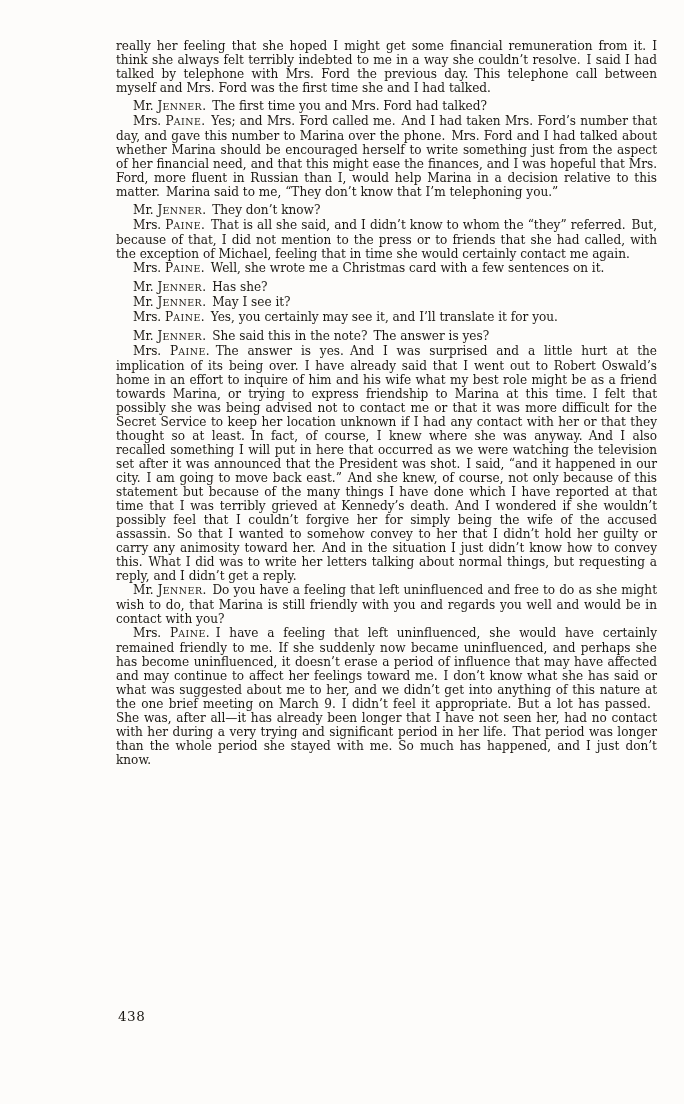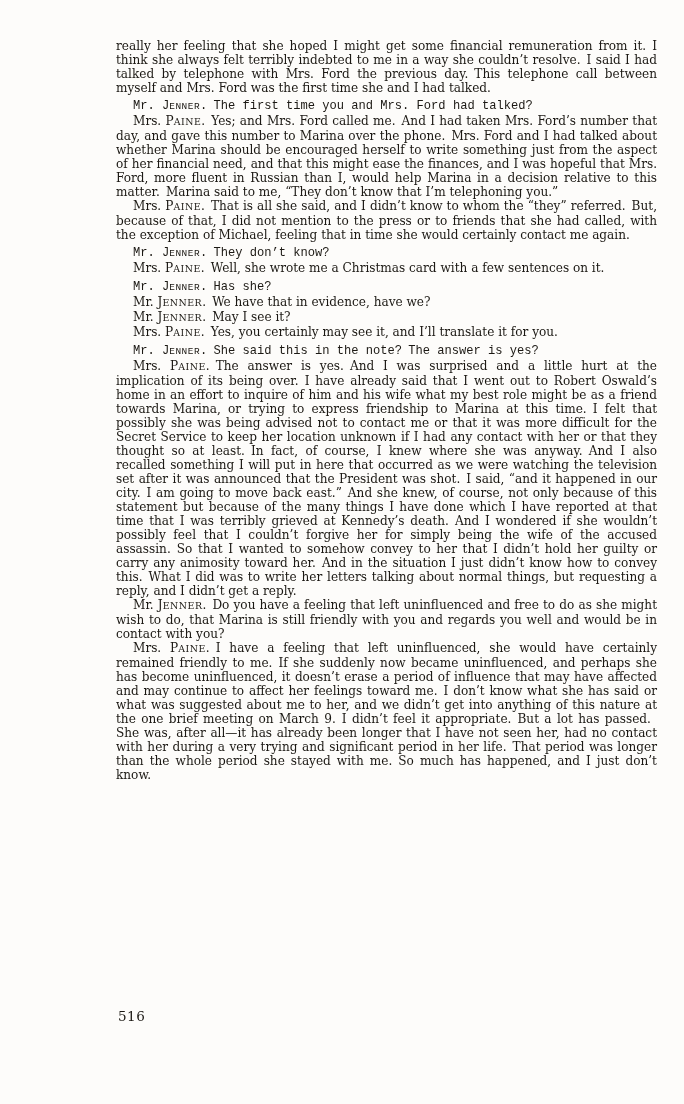--- a/index.html
+++ b/index.html
@@ -28,21 +28,20 @@
   }
   .text-block p {
     margin: 0;
     text-indent: 17px;
   }
   .text-block p.continuation {
     text-indent: 0;
   }
   .text-block p.gap {
     margin-top: 4px;
-    font-family: Liberation Mono, monospace;
   }
   .speaker {
     white-space: nowrap;
   }
   .sc {
     font-size: 0.78em;
     letter-spacing: 0.5px;
   }
   .page-number {
     position: absolute;
@@ -53,26 +52,25 @@
   }
 </style>
 </head>
 <body>
 
 <div class="page">
   <div class="text-block">
       <p class="continuation">really her feeling that she hoped I might get some financial remuneration from it. I think she always felt terribly indebted to me in a way she couldn’t resolve. I said I had talked by telephone with Mrs. Ford the previous day. This telephone call between myself and Mrs. Ford was the first time she and I had talked.</p>
       <p class="speech gap"><span class="speaker">Mr. J<span class="sc">ENNER</span>.</span> The first time you and Mrs. Ford had talked?</p>
       <p class="speech"><span class="speaker">Mrs. P<span class="sc">AINE</span>.</span> Yes; and Mrs. Ford called me. And I had taken Mrs. Ford’s number that day, and gave this number to Marina over the phone. Mrs. Ford and I had talked about whether Marina should be encouraged herself to write something just from the aspect of her financial need, and that this might ease the finances, and I was hopeful that Mrs. Ford, more fluent in Russian than I, would help Marina in a decision relative to this matter. Marina said to me, “They don’t know that I’m telephoning you.”</p>
+      <p class="speech gap"><span class="speaker">Mr. J<span class="sc">ENNER</span>.</span> They don’t know?</p>
       <p class="speech"><span class="speaker">Mrs. P<span class="sc">AINE</span>.</span> That is all she said, and I didn’t know to whom the “they” referred. But, because of that, I did not mention to the press or to friends that she had called, with the exception of Michael, feeling that in time she would certainly contact me again.</p>
-      <p class="speech gap"><span class="speaker">Mr. J<span class="sc">ENNER</span>.</span> They don’t know?</p>
       <p class="speech"><span class="speaker">Mrs. P<span class="sc">AINE</span>.</span> Well, she wrote me a Christmas card with a few sentences on it.</p>
       <p class="speech gap"><span class="speaker">Mr. J<span class="sc">ENNER</span>.</span> Has she?</p>
-      <p class="speech"><span class="speaker">Mr. J<span class="sc">ENNER</span>.</span> We have that in evidence, have we?</p>
       <p class="speech"><span class="speaker">Mr. J<span class="sc">ENNER</span>.</span> May I see it?</p>
       <p class="speech"><span class="speaker">Mrs. P<span class="sc">AINE</span>.</span> Yes, you certainly may see it, and I’ll translate it for you.</p>
       <p class="speech gap"><span class="speaker">Mr. J<span class="sc">ENNER</span>.</span> She said this in the note? The answer is yes?</p>
       <p class="speech"><span class="speaker">Mrs. P<span class="sc">AINE</span>.</span> The answer is yes. And I was surprised and a little hurt at the implication of its being over. I have already said that I went out to Robert Oswald’s home in an effort to inquire of him and his wife what my best role might be as a friend towards Marina, or trying to express friendship to Marina at this time. I felt that possibly she was being advised not to contact me or that it was more difficult for the Secret Service to keep her location unknown if I had any contact with her or that they thought so at least. In fact, of course, I knew where she was anyway. And I also recalled something I will put in here that occurred as we were watching the television set after it was announced that the President was shot. I said, “and it happened in our city. I am going to move back east.” And she knew, of course, not only because of this statement but because of the many things I have done which I have reported at that time that I was terribly grieved at Kennedy’s death. And I wondered if she wouldn’t possibly feel that I couldn’t forgive her for simply being the wife of the accused assassin. So that I wanted to somehow convey to her that I didn’t hold her guilty or carry any animosity toward her. And in the situation I just didn’t know how to convey this. What I did was to write her letters talking about normal things, but requesting a reply, and I didn’t get a reply.</p>
       <p class="speech"><span class="speaker">Mr. J<span class="sc">ENNER</span>.</span> Do you have a feeling that left uninfluenced and free to do as she might wish to do, that Marina is still friendly with you and regards you well and would be in contact with you?</p>
       <p class="speech"><span class="speaker">Mrs. P<span class="sc">AINE</span>.</span> I have a feeling that left uninfluenced, she would have certainly remained friendly to me. If she suddenly now became uninfluenced, and perhaps she has become uninfluenced, it doesn’t erase a period of influence that may have affected and may continue to affect her feelings toward me. I don’t know what she has said or what was suggested about me to her, and we didn’t get into anything of this nature at the one brief meeting on March 9. I didn’t feel it appropriate. But a lot has passed. She was, after all—it has already been longer that I have not seen her, had no contact with her during a very trying and significant period in her life. That period was longer than the whole period she stayed with me. So much has happened, and I just don’t know.</p>
     </div>
-  <div class="page-number">516</div>
+  <div class="page-number">438</div>
 </div>
 
 </body></html>

